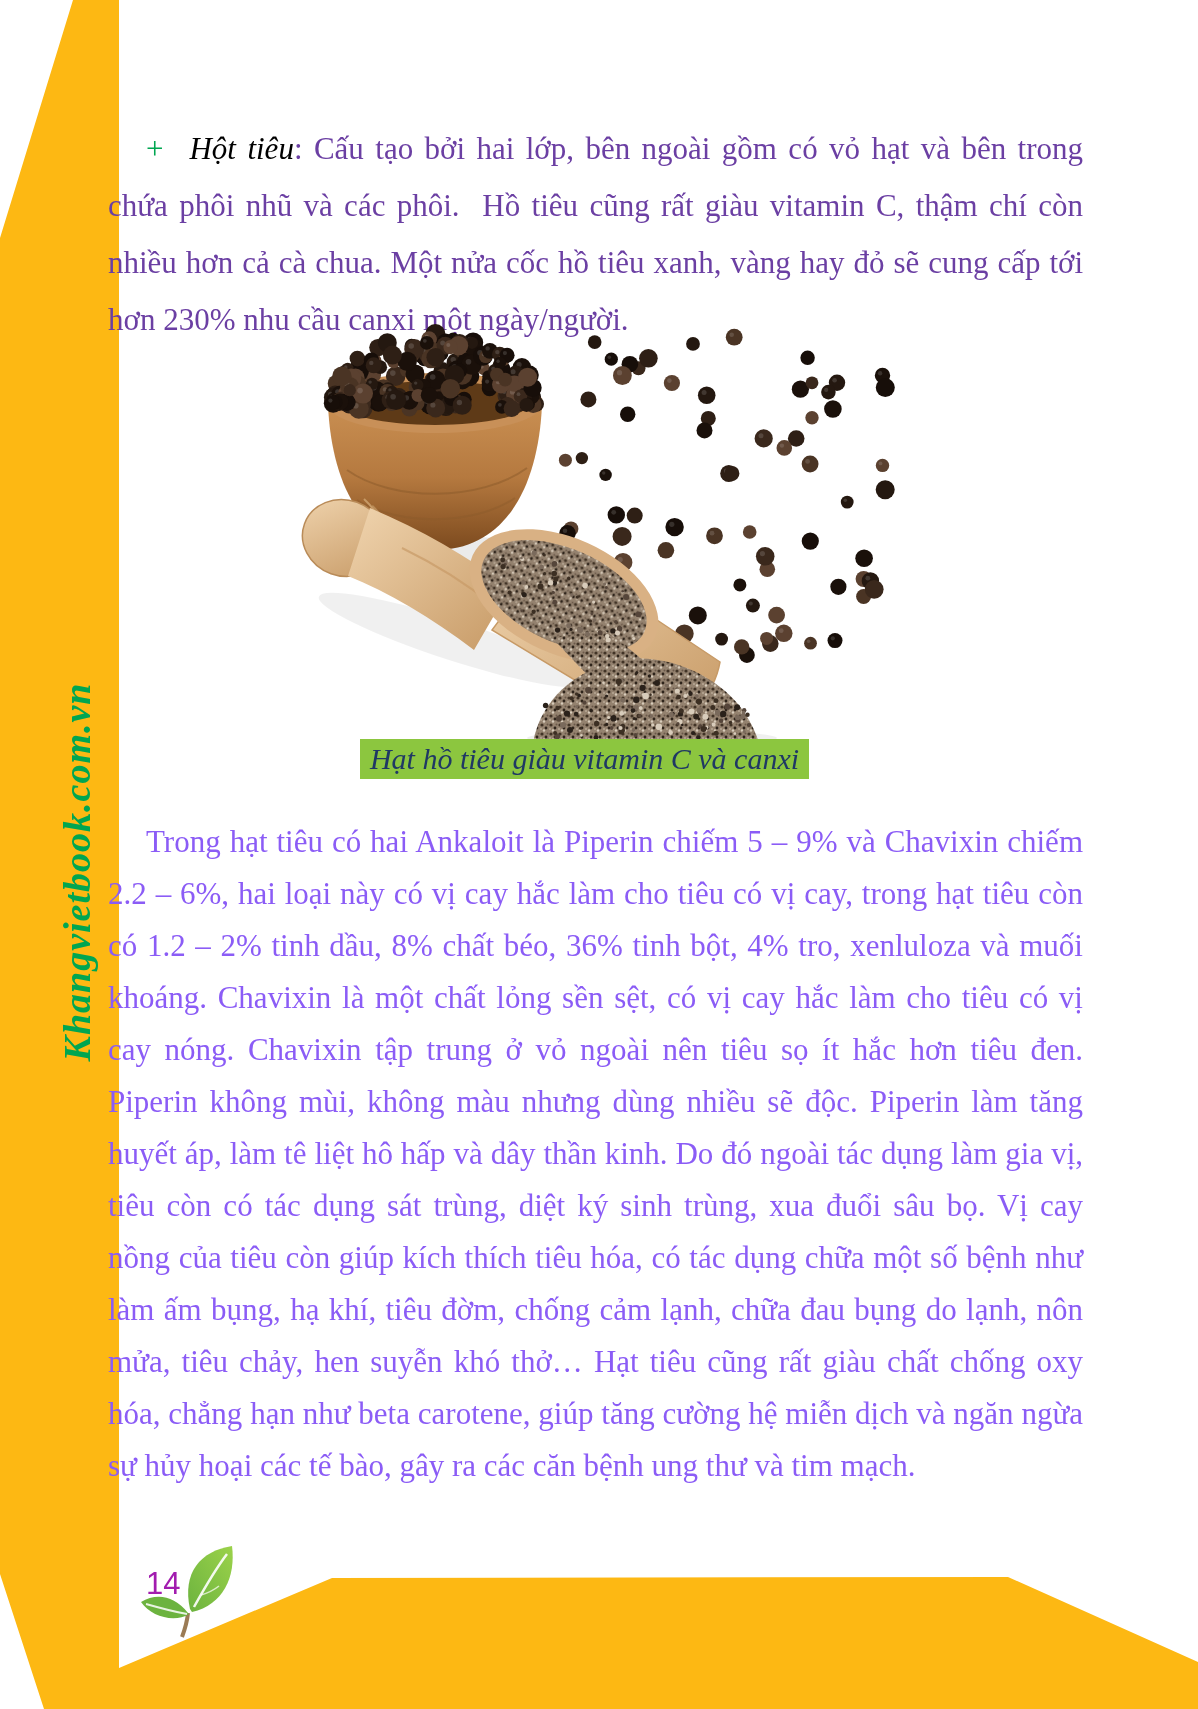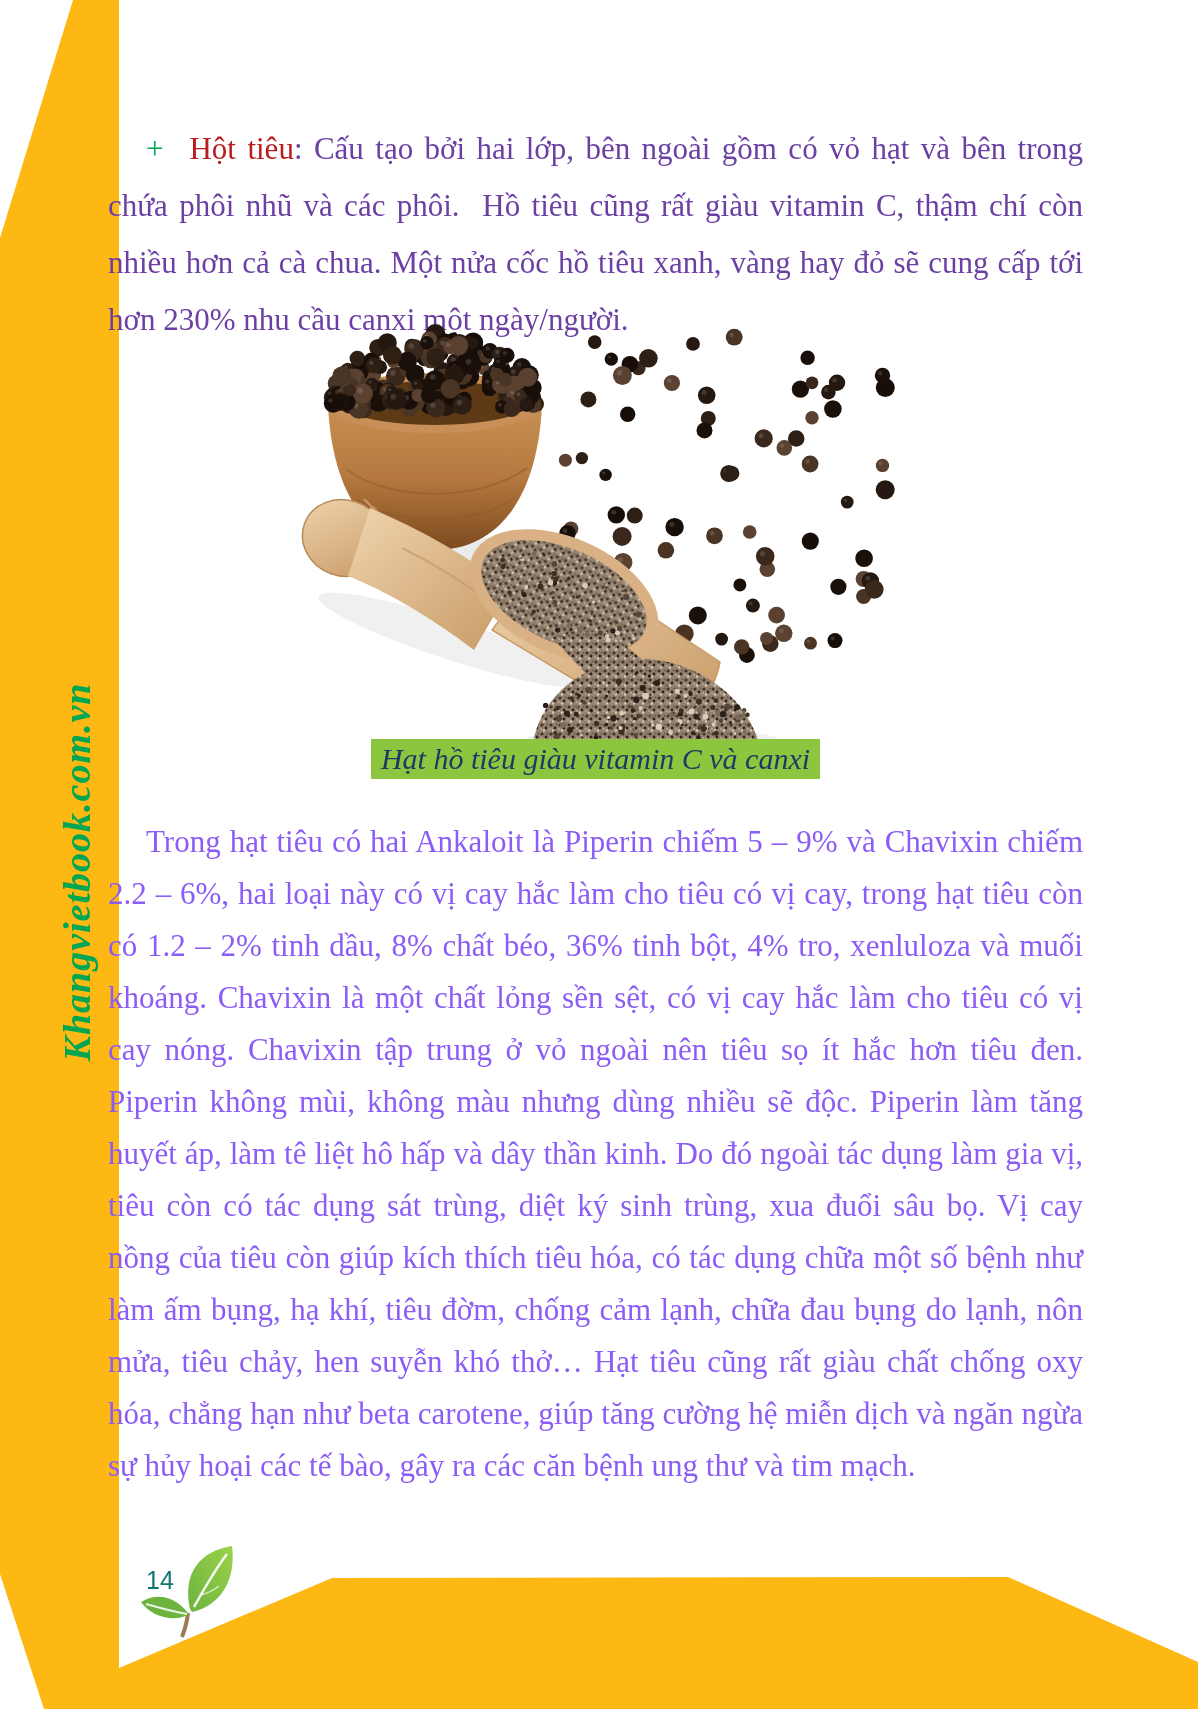--- a/index.html
+++ b/index.html
@@ -12,36 +12,36 @@
     position:absolute; left:77px; top:872px; z-index:2;
     transform:translate(-50%,-50%) rotate(-90deg);
     font-style:italic; font-weight:bold; font-size:38px; letter-spacing:1px;
     color:#00A651; white-space:nowrap;
   }
   .intro{
     position:absolute; left:108px; top:120px; width:975px; margin:0; z-index:1;
     font-size:31px; line-height:57px; color:#6B3FA3; text-align:justify; text-indent:38px;
   }
   .intro .bullet{color:#00A651; margin-right:26px;}
-  .intro .term{color:#b91c1c; }
+  .intro .term{color:#000000; font-style:italic;}
   .photo{position:absolute; left:252px; top:300px; width:655px; height:445px; z-index:1;}
   .photo svg{width:100%; height:100%; display:block;}
-  .caption-row{position:absolute; left:108px; top:739px; width:975px; text-align:center; z-index:1;}
+  .caption-row{position:absolute; left:97px; top:739px; width:975px; text-align:center; z-index:1;}
   .caption{
     display:inline-block; background:#8CC63F; color:#1F3864;
     font-style:italic; font-size:30px; line-height:38px; padding:1px 10px;
   }
   .body-text{
     position:absolute; left:108px; top:816px; width:975px; margin:0; z-index:1;
     font-size:31px; line-height:52px; color:#8b5cf6; text-align:justify; text-indent:38px;
   }
   .leaf{position:absolute; left:138px; top:1545px; width:100px; height:98px; z-index:2;}
   .pagenum{
     position:absolute; left:146px; top:1566px; z-index:3;
-    font-family:"Liberation Sans", sans-serif; font-size:25px; color:#0f766e;
+    font-family:"Liberation Sans", sans-serif; font-size:31px; color:#a21caf;
   }
 </style>
 </head>
 <body>
 
 <div class="page">
 
   <svg class="deco" viewBox="0 0 1198 1709" preserveAspectRatio="none">
     <polygon points="73,0 119,0 119,1668 332,1578 1008,1577 1198,1662 1198,1709 44,1709 0,1574 0,238" fill="#FDB813"></polygon>
   </svg>

